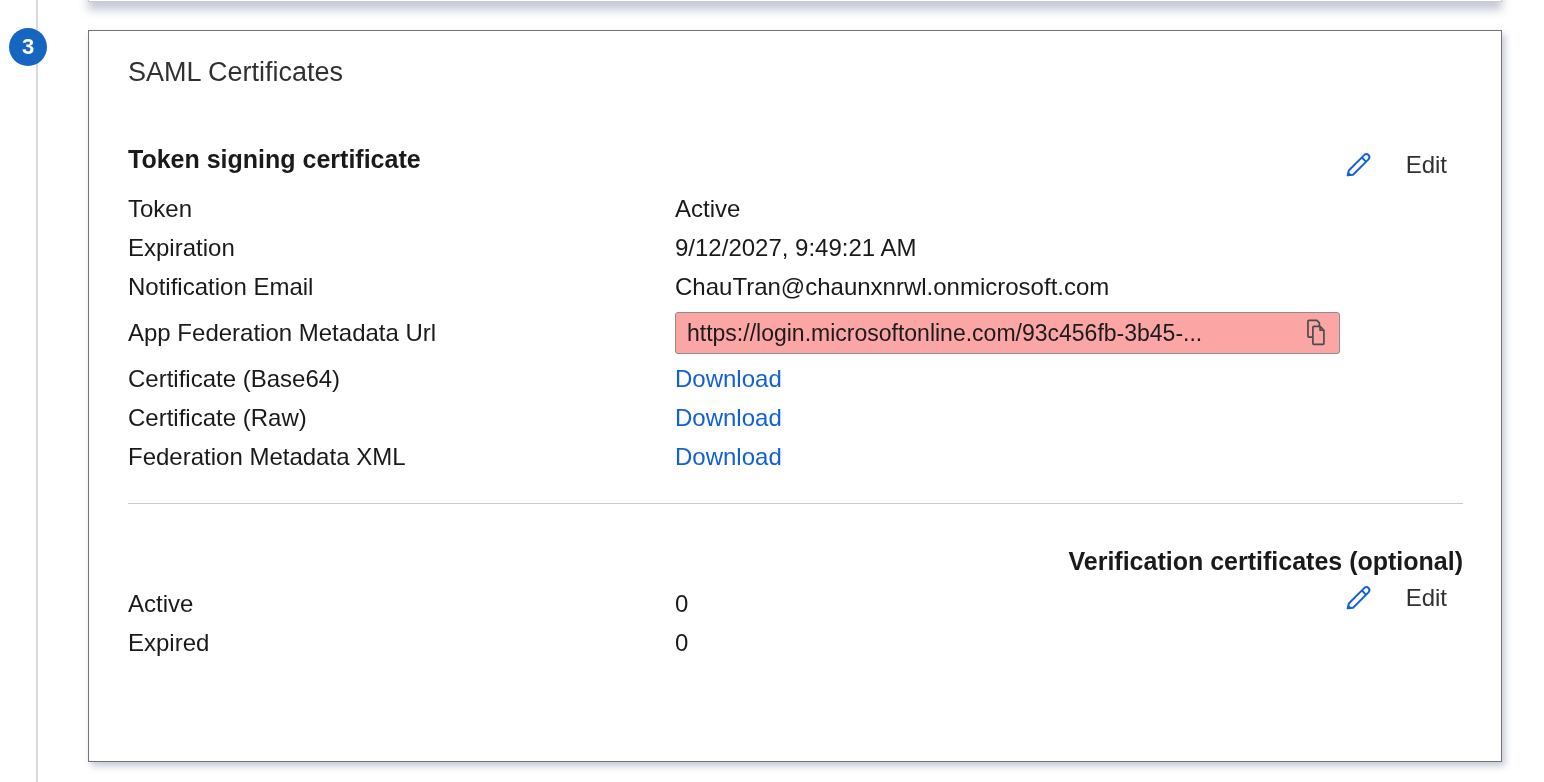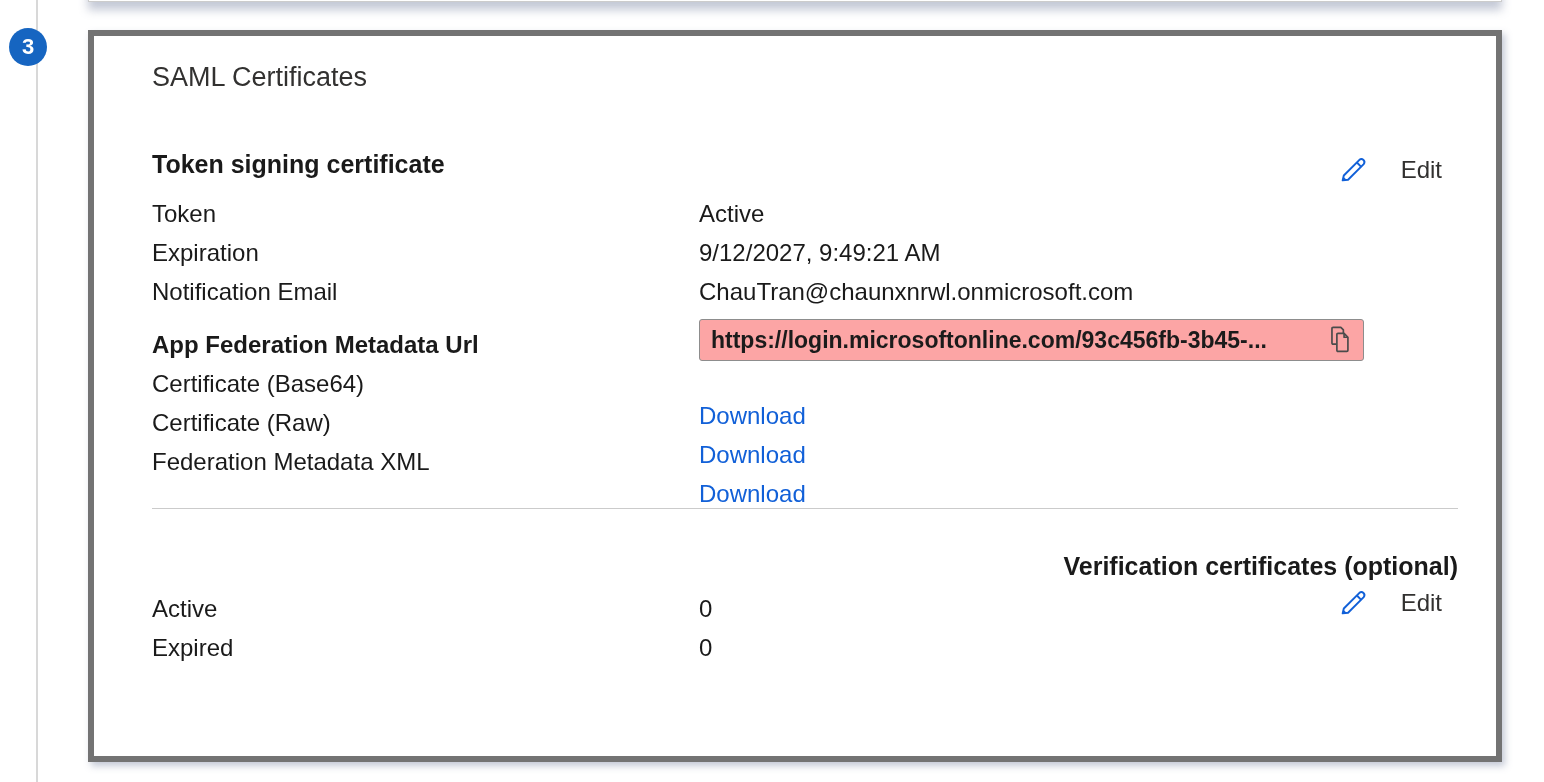--- a/index.html
+++ b/index.html
@@ -28,46 +28,46 @@
   .prev-card {
     position: absolute; left: 88px; width: 1414px; top: -26px; height: 28px;
     background: #ffffff; border: 1px solid #cccccc;
     box-shadow: 0 8px 10px rgba(125, 135, 165, 0.45);
   }
   
   .card {
     position: absolute; left: 88px; top: 30px;
     width: 1414px; height: 732px;
     background: #ffffff;
-    border: 6px solid #737373;
+    border: 1px solid #737373;
     box-shadow: 3px 4px 7px rgba(125, 135, 165, 0.45);
-    padding: 0 38px 0 58px;
+    padding: 0 38px 0 39px;
   }
   .card-title {
     margin-top: 27px;
     font-size: 27px; line-height: 28px; color: #323130; font-weight: 400;
   }
   .section-heading {
     font-size: 25px; line-height: 26px; font-weight: 700; color: #1a1a1a;
   }
   .heading-row-1 { margin-top: 60px; }
   .heading-row-2 { margin-top: 44px; text-align: right; }
   .rows { margin-top: 21px; }
   .rows-2 { margin-top: 14px; }
   .row {
     display: flex; align-items: flex-start;
     height: 39px; font-size: 24px; line-height: 32px;
   }
   .row-label { width: 547px; flex: 0 0 547px; color: #1a1a1a; }
   .row-value { color: #1a1a1a; }
-  .row-tall { height: 46px; align-items: flex-end; font-weight: bold; }
+  .row-tall { height: 46px; align-items: center; }
   .download-rows { margin-top: 7px; }
   .link {
     color: #1160d8; text-decoration: none; cursor: pointer;
-    font-size: 24px; line-height: 32px; margin-top: 32px;
+    font-size: 24px; line-height: 32px;
   }
   
   .copybox {
     width: 665px; height: 42px;
     background: #fca5a5;
     border: 1.5px solid #8d8d8d;
     border-radius: 3px;
     display: flex; align-items: center;
     padding: 0 10px 0 11px;
   }

